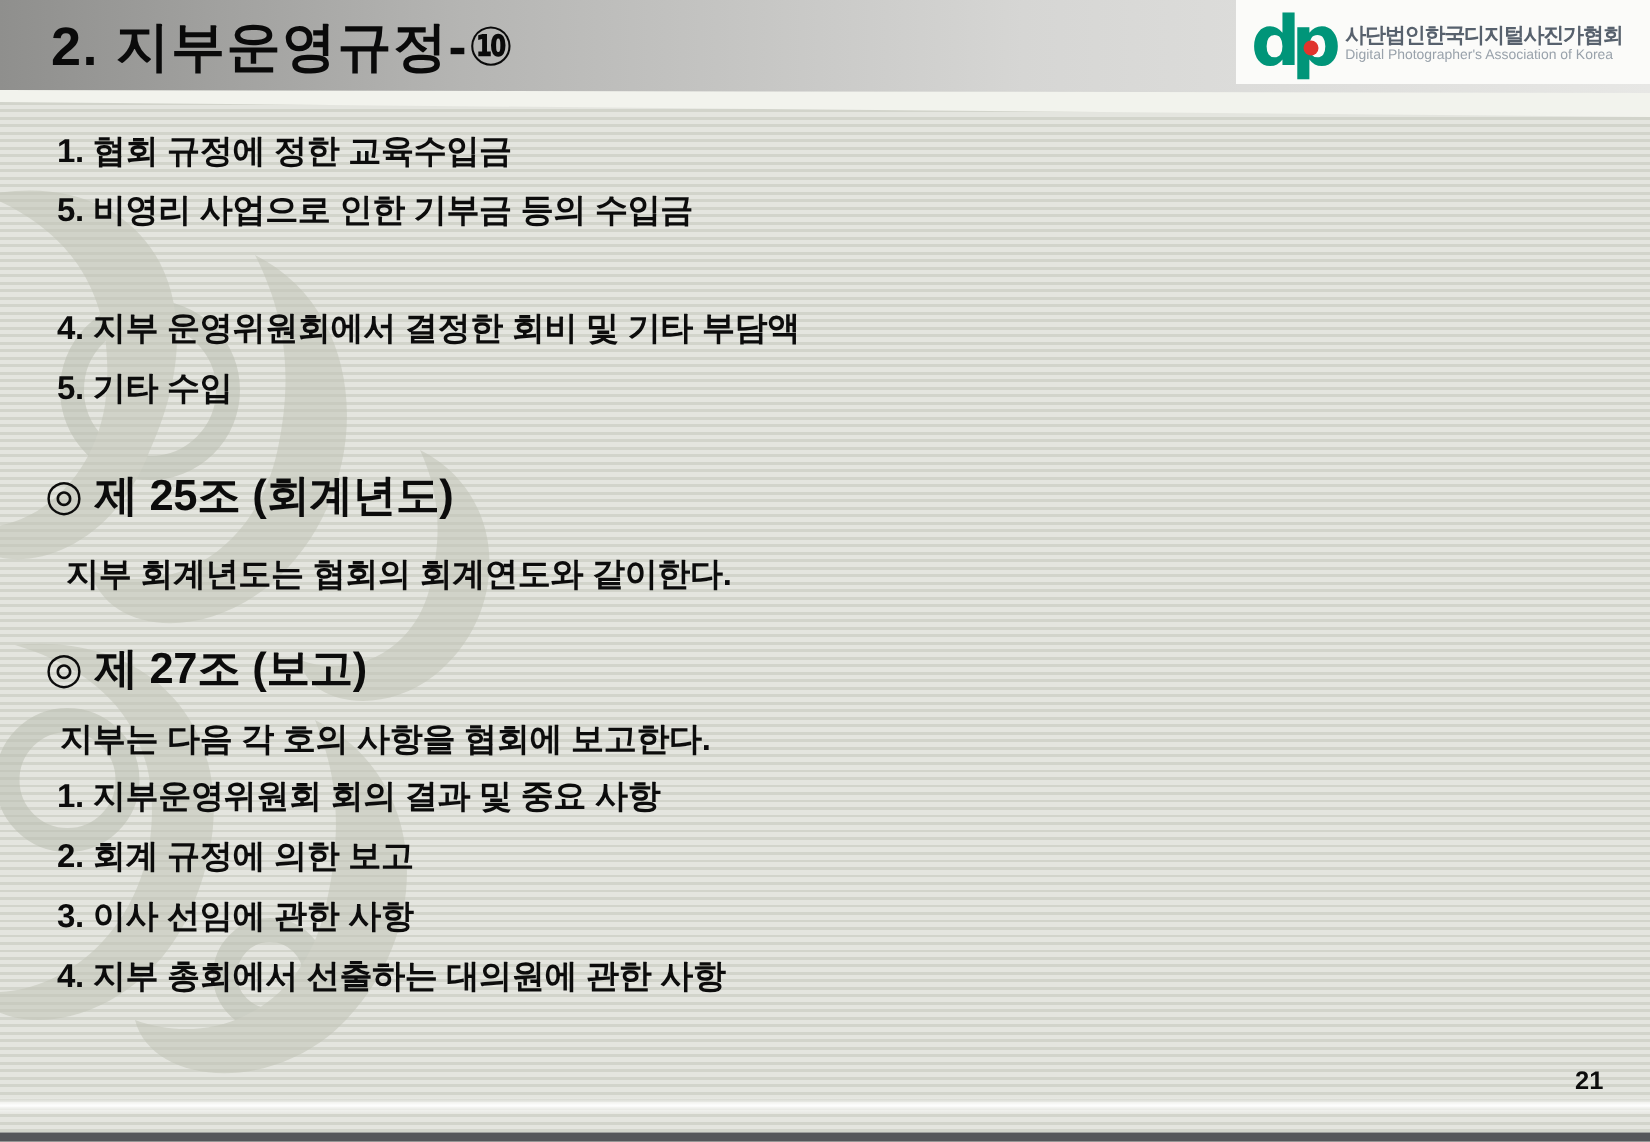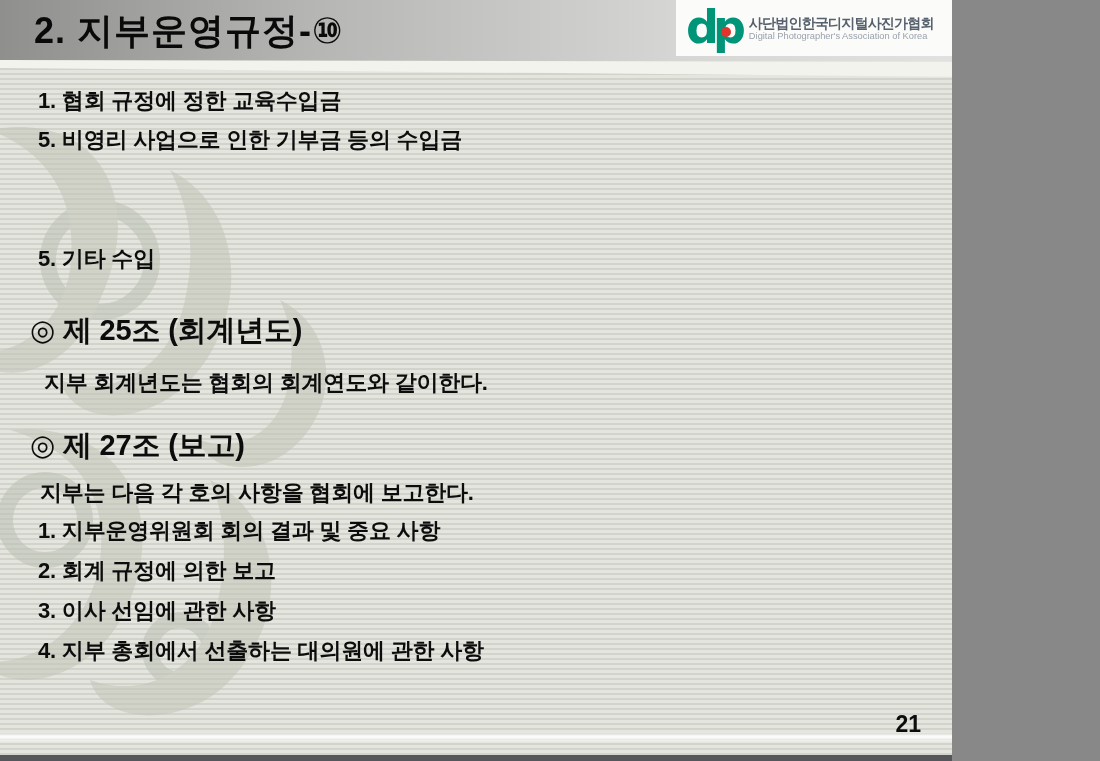--- a/index.html
+++ b/index.html
@@ -1,17 +1,17 @@
 <!DOCTYPE html>
 <html><head>
 <meta charset="utf-8">
 <style>
   html,body { margin:0; padding:0; background:#888; }
   .slide {
-    position:relative; width:952px; height:761px; overflow:hidden;
+    position:relative; width:1100px; height:761px; overflow:hidden;
     background:
       repeating-linear-gradient(180deg, #e4e5df 0px, #e4e5df 3px, #d2d4cb 3px, #d2d4cb 5px);
     font-family:"Liberation Sans","DejaVu Sans",sans-serif;
     color:#0c0c0c;
   }
   .watermark { position:absolute; left:-50px; top:50px; width:520px; height:711px; opacity:.55; pointer-events:none; }
   .header-band {
     position:absolute; top:0; left:0; width:1100px; height:62px;
     background:linear-gradient(90deg,#8f8f8d 0%, #b5b5b3 28%, #d6d6d4 62%, #e7e7e5 100%);
   }
@@ -27,21 +27,21 @@
     box-sizing:border-box; padding:4px 6px 4px 10px; gap:7px;
   }
   .dp-mark { position:relative; font-size:46px; font-weight:800; letter-spacing:-6px; line-height:.9; font-family:"DejaVu Sans",sans-serif; }
   .dp-dot { position:absolute; width:10px; height:10px; border-radius:50%; right:9px; top:20px; }
   .logo-text { display:flex; flex-direction:column; line-height:1.15; padding-left:2px; }
   .logo-ko { font-size:14px; font-weight:700; color:#57616d; letter-spacing:-0.8px; white-space:nowrap; }
   .logo-en { font-size:9.3px; color:#99a2ab; white-space:nowrap; }
   .li   { position:absolute; left:38px; font-size:22px; font-weight:800; letter-spacing:-0.2px; white-space:nowrap; }
   .hdg  { position:absolute; left:30px; font-size:29px; font-weight:800; letter-spacing:-0.2px; white-space:nowrap; }
   .bodyline { position:absolute; font-size:22px; font-weight:800; letter-spacing:-0.2px; white-space:nowrap; }
-  .page-number { position:absolute; right:31px; top:711px; font-size:23px; font-weight:800; }
+  .page-number { position:absolute; right:31px; top:711px; font-size:17px; font-weight:800; }
   .shine-band {
     position:absolute; left:0; top:732px; width:1100px; height:11px;
     background:linear-gradient(180deg, rgba(255,255,255,0) 0%, rgba(255,255,255,.95) 45%, rgba(255,255,255,0) 100%);
   }
   .footer-bar { position:absolute; left:0; bottom:0; width:1100px; height:6px; background:#55565a; }
 </style>
 </head>
 <body>
 
 <div class="slide">
@@ -74,20 +74,21 @@
       <span class="dp-dot" style="background:#e0342c;"></span>
     </div>
     <div class="logo-text">
       <span class="logo-ko">사단법인한국디지털사진가협회</span>
       <span class="logo-en">Digital Photographer's Association of Korea</span>
     </div>
   </div>
 
   <div class="li" style="top:86px;">1. 협회 규정에 정한 교육수입금</div>
   <div class="li" style="top:125px;">5. 비영리 사업으로 인한 기부금 등의 수입금</div>
+  <div class="li" style="top:204px;">4. 지부 운영위원회에서 결정한 회비 및 기타 부담액</div>
   <div class="li" style="top:244px;">5. 기타 수입</div>
 
   <div class="hdg" style="top:311px;">◎ 제 25조 (회계년도)</div>
   <div class="bodyline" style="top:368px; left:44px;">지부 회계년도는 협회의 회계연도와 같이한다.</div>
 
   <div class="hdg" style="top:426px;">◎ 제 27조 (보고)</div>
   <div class="bodyline" style="top:478px; left:40px;">지부는 다음 각 호의 사항을 협회에 보고한다.</div>
   <div class="li" style="top:516px;">1. 지부운영위원회 회의 결과 및 중요 사항</div>
   <div class="li" style="top:556px;">2. 회계 규정에 의한 보고</div>
   <div class="li" style="top:596px;">3. 이사 선임에 관한 사항</div>

